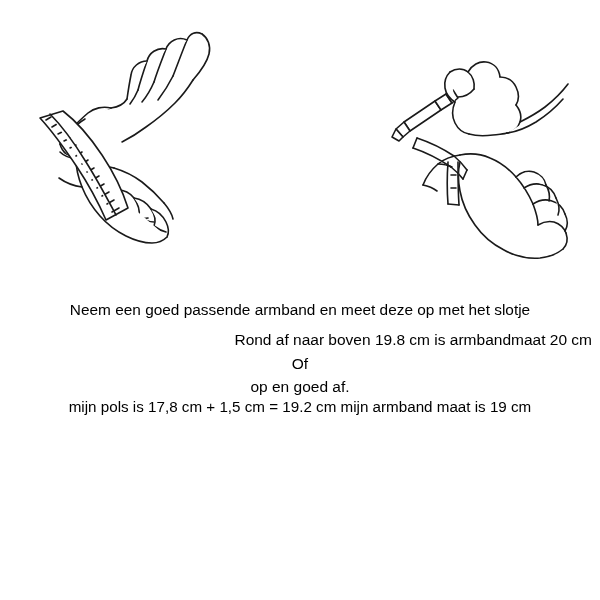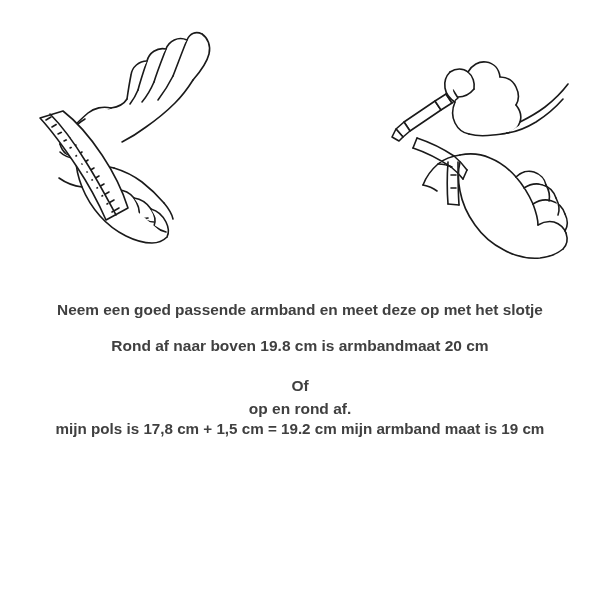--- a/index.html
+++ b/index.html
@@ -34,31 +34,31 @@
   .illo-right { left: 300px; }
 
   .text-block {
     position: absolute;
     top: 300px;
     left: 0;
     width: 600px;
     text-align: center;
   }
   .line {
-    font-weight: bold;
+    font-weight: normal;
     font-size: 15.5px;
     line-height: 1.28;
-    color: #404040;
+    color: #000000;
     padding: 0 8px;
     box-sizing: border-box;
   }
   .line.l1 { font-size: 15.4px; }
   .line.gap-top { margin-top: 20px; }
-  .line.gap-top-sm { margin-top: 16px; }
-  .line.or { margin-top: 20px; margin-bottom: 4px; }
+  .line.gap-top-sm { margin-top: 10px; text-align: right; }
+  .line.or { margin-top: 4px; margin-bottom: 4px; }
   .line.small { font-size: 15.2px; text-align: center; }
 </style>
 </head>
 <body>
 
 <div class="page">
 
   <div class="illustrations">
 
     <div class="illo illo-left">
@@ -171,17 +171,17 @@
           <path d="M151 188 L156 188"></path>
         </g>
       </svg>
     </div>
   </div>
 
   <div class="text-block">
     <div class="line l1">Neem een goed passende armband en meet deze op met het slotje</div>
     <div class="line gap-top-sm">Rond af naar boven 19.8 cm is armbandmaat 20 cm</div>
     <div class="line or">Of</div>
-    <div class="line">op en rond af.</div>
+    <div class="line">op en goed af.</div>
     <div class="line small">mijn pols is 17,8 cm + 1,5 cm = 19.2 cm  mijn armband maat is 19 cm</div>
   </div>
 
 </div>
 
 </body></html>

